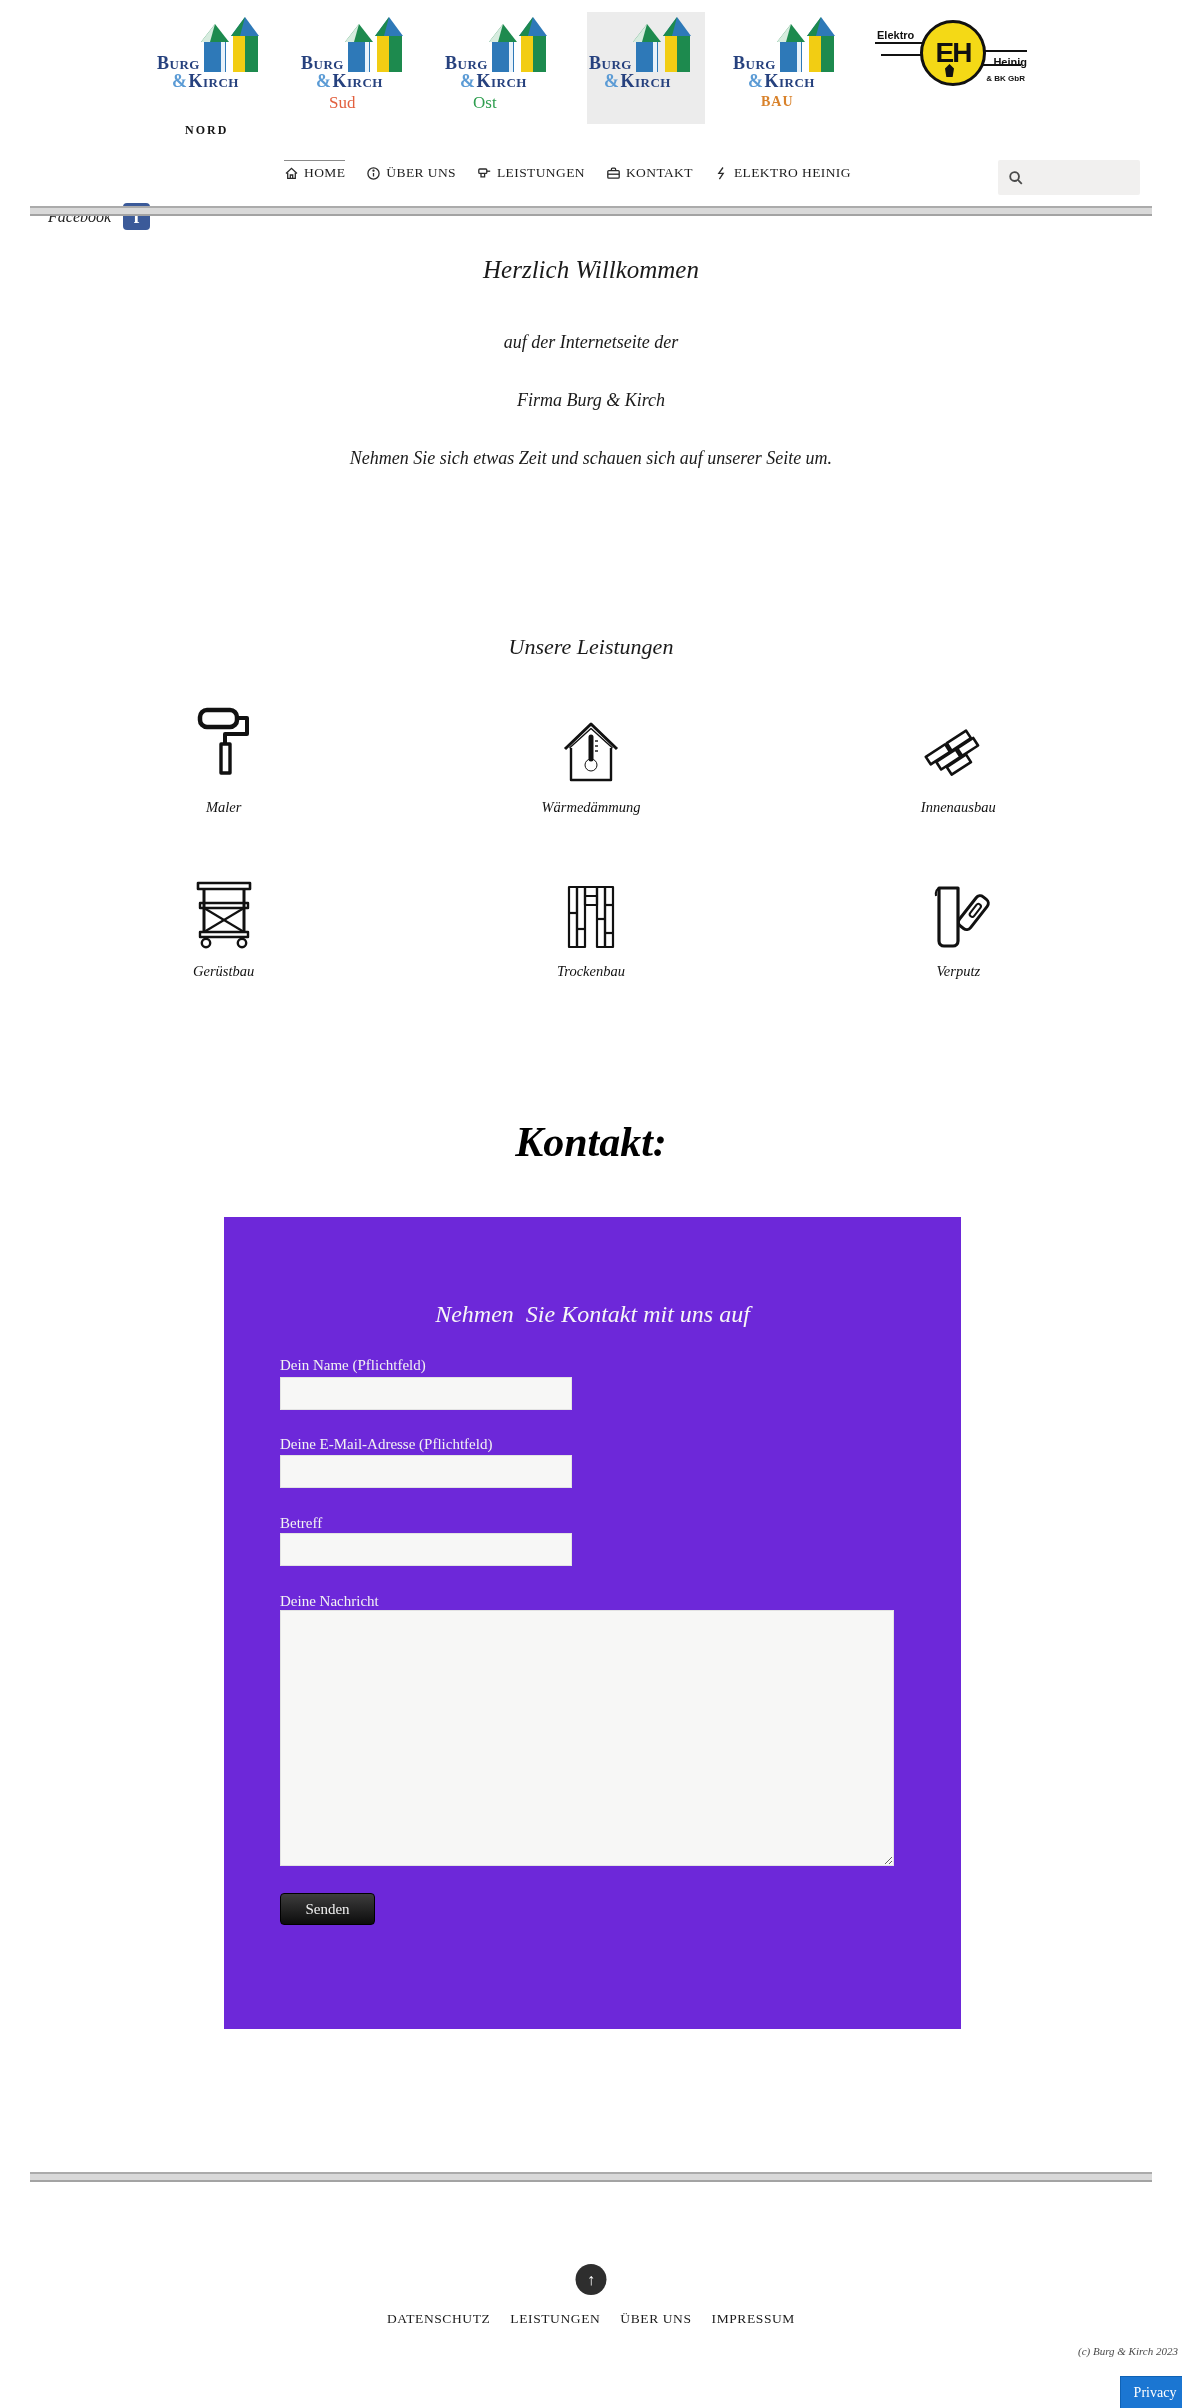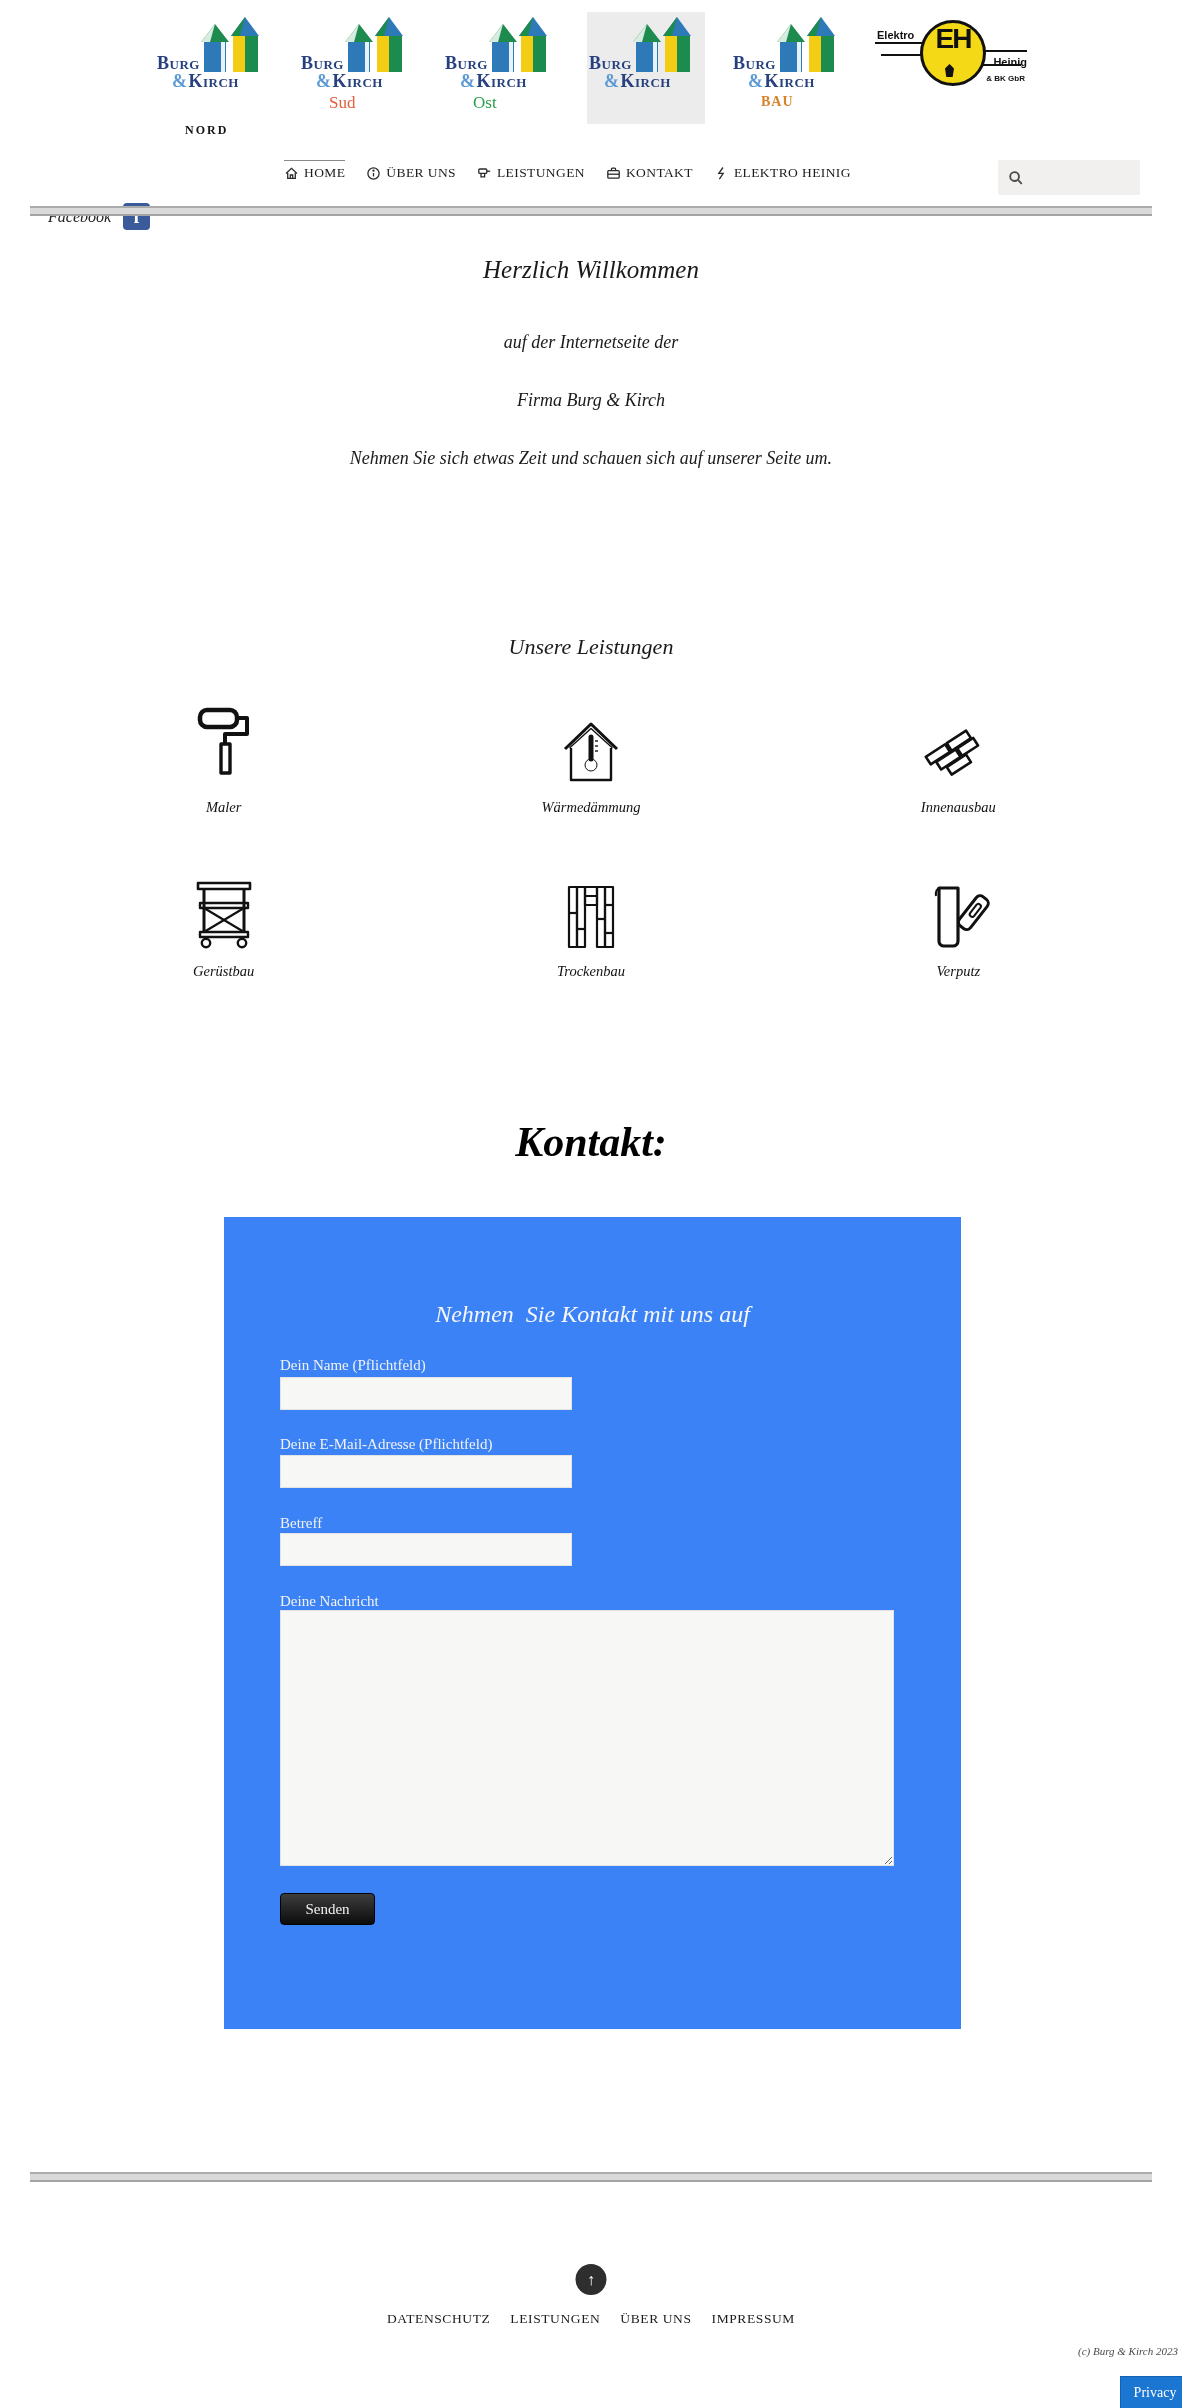--- a/index.html
+++ b/index.html
@@ -22,21 +22,21 @@
   .suffix-ost{color:#2e9e4f;font-size:17px;}
   .suffix-bau{color:#d9822b;font-weight:800;letter-spacing:1px;font-size:14px;top:82px;}
 
   .logo-eh{width:152px;font-family:"Liberation Sans",sans-serif;}
   .eh-line{position:absolute;height:0;border-top:2px solid #111;}
   .eh-line.l1{left:0;width:52px;top:30px;}
   .eh-line.l2{left:6px;width:46px;top:42px;}
   .eh-line.r1{right:0;width:50px;top:38px;}
   .eh-line.r2{right:6px;width:44px;top:52px;}
   .eh-circle{position:absolute;left:45px;top:8px;width:60px;height:60px;border-radius:50%;
-             background:#f4d916;border:3px solid #111;display:flex;align-items:flex-start;justify-content:center;}
+             background:#f4d916;border:3px solid #111;display:flex;align-items:center;justify-content:center;}
   .eh-text{font-weight:800;font-size:28px;letter-spacing:-2px;color:#111;}
   .eh-worker{position:absolute;left:70px;top:52px;width:9px;height:13px;background:#111;
              clip-path:polygon(50% 0,100% 35%,85% 100%,15% 100%,0 35%);}
   .eh-elektro{position:absolute;left:2px;top:17px;font-size:11px;font-weight:700;color:#111;}
   .eh-heinig{position:absolute;right:0;top:44px;font-size:11px;font-weight:700;color:#111;}
   .eh-sub{position:absolute;right:2px;top:62px;font-size:8px;font-weight:700;color:#111;}
 
   
   .fb{position:absolute;left:48px;top:163px;display:flex;align-items:center;gap:12px;margin-top:40px;}
   .fb-label{font-style:italic;font-size:16px;color:#222;}
@@ -72,21 +72,21 @@
   .svc-grid{position:absolute;top:694px;left:40px;right:40px;display:grid;
             grid-template-columns:repeat(3,1fr);row-gap:42px;justify-items:center;}
   .svc{display:flex;flex-direction:column;align-items:center;justify-content:flex-end;height:122px;}
   .svc-icon{display:block;}
   .svc-icon path,.svc-icon rect,.svc-icon circle,.svc-icon line{fill:none;stroke:#111;stroke-linejoin:round;}
   .svc-label{margin-top:10px;font-style:italic;font-size:14.5px;color:#111;}
 
   
   .kontakt-title{position:absolute;top:1118px;left:0;right:0;text-align:center;
                  font-weight:700;font-style:italic;font-size:42px;color:#000;}
-  .form-box{position:absolute;left:224px;top:1217px;width:737px;height:812px;background:#3b82f6;}
+  .form-box{position:absolute;left:224px;top:1217px;width:737px;height:812px;background:#6d28d9;}
   .form-title{position:absolute;top:84px;left:0;right:0;text-align:center;color:#f7f7f7;
               font-style:italic;font-size:24px;white-space:pre-wrap;}
   .f-label{position:absolute;left:56px;color:#f2f2f2;font-size:15px;}
   .f-input{position:absolute;left:56px;width:292px;height:33px;border:1px solid #e3e3e3;
            background:#f7f7f6;box-sizing:border-box;font-family:"Liberation Serif",serif;
            font-size:15px;padding:0 8px;outline:none;}
   .lbl-name{top:140px;}   .in-name{top:160px;}
   .lbl-email{top:219px;}  .in-email{top:238px;}
   .lbl-subject{top:298px;}.in-subject{top:316px;}
   .lbl-msg{top:376px;}

